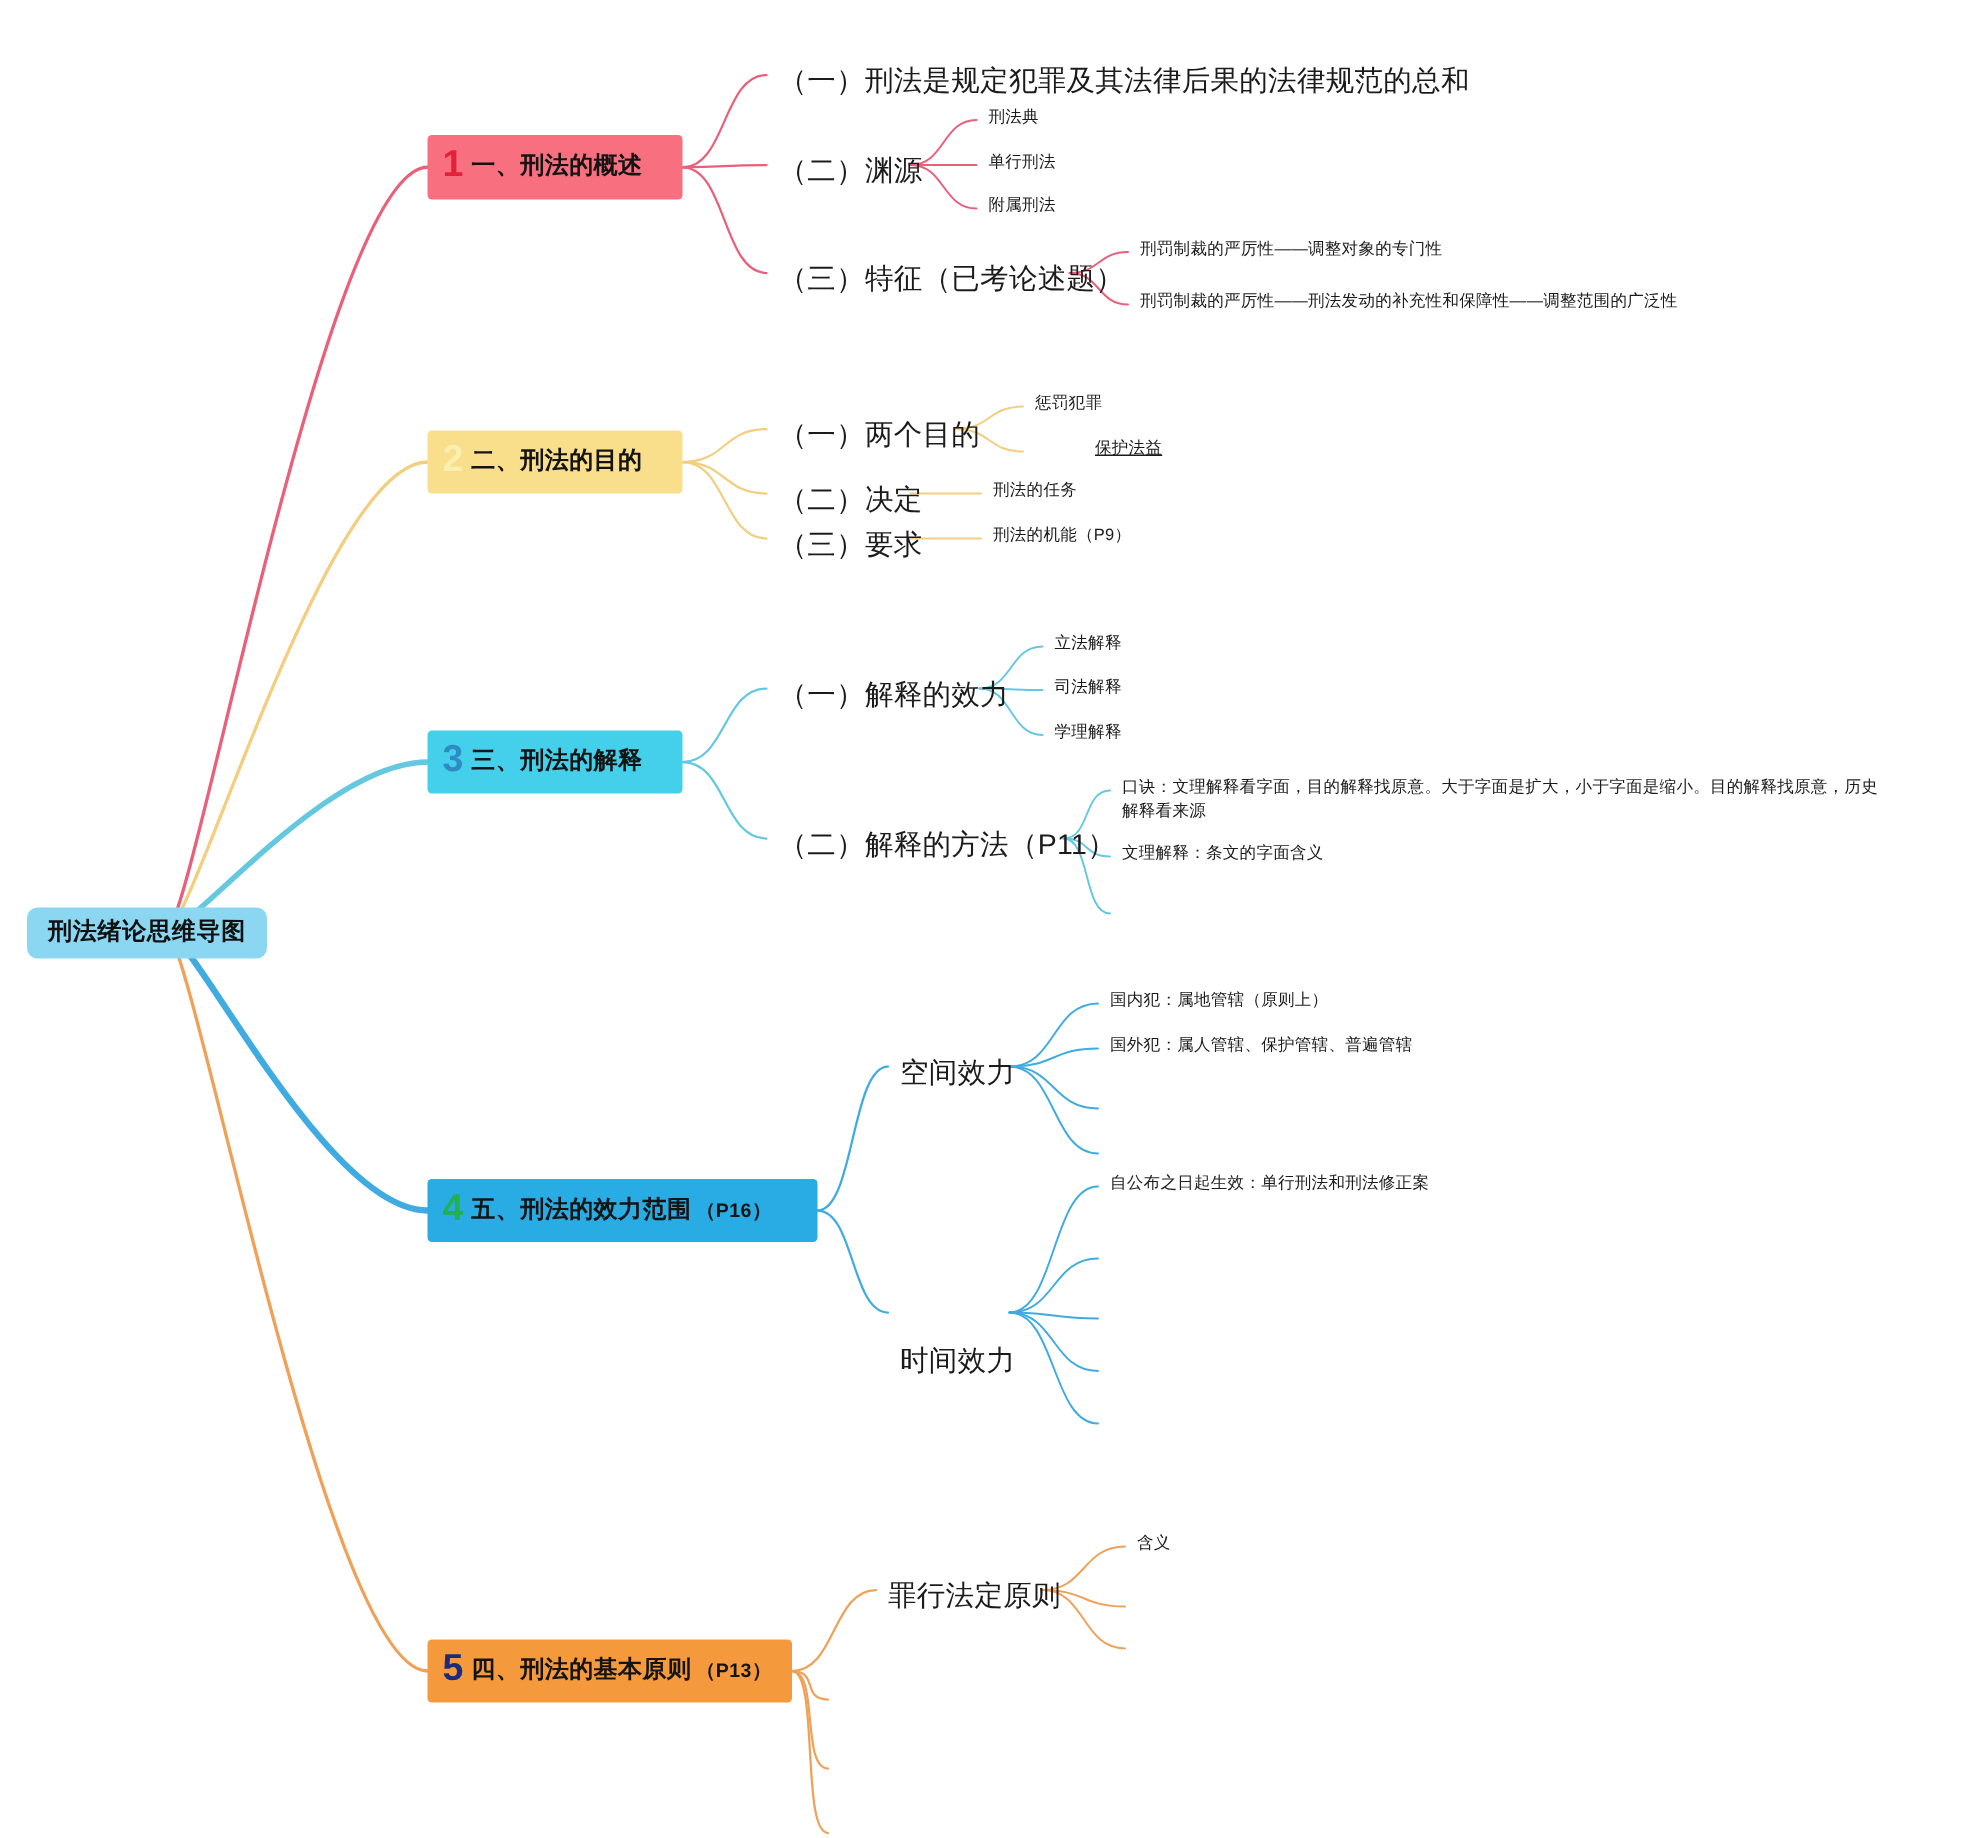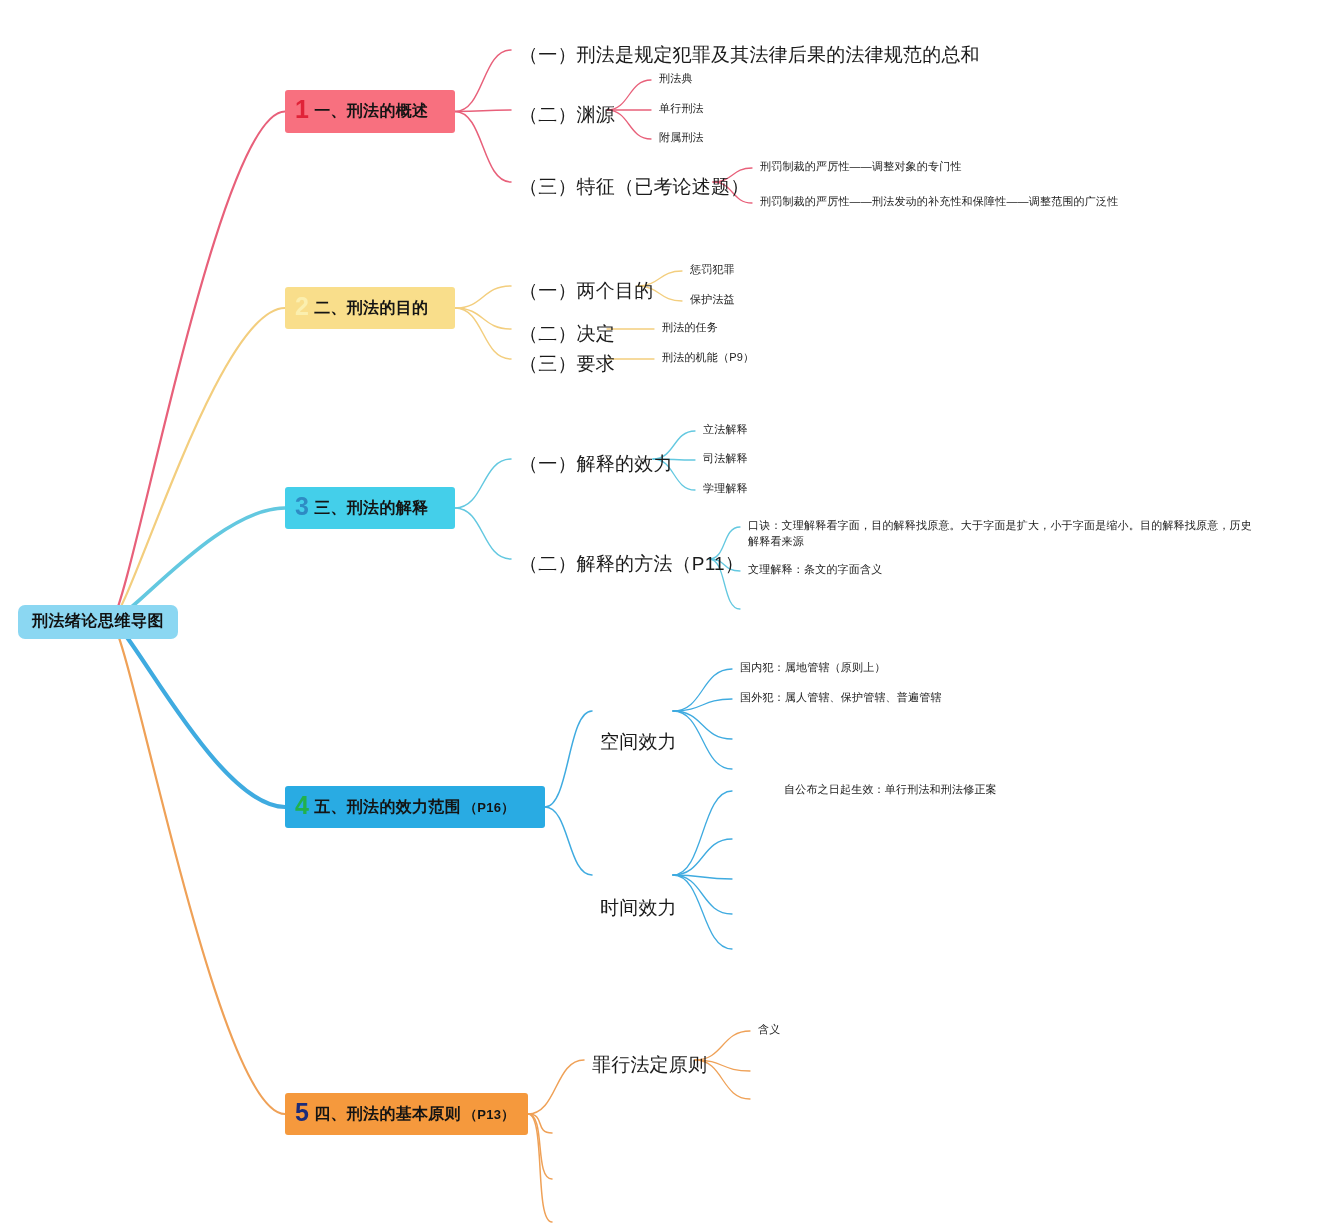--- a/index.html
+++ b/index.html
@@ -117,46 +117,46 @@
       <div class="node txt small" style="left: 659px; top: 130px;">附属刑法</div>
       <div class="node txt" style="left: 519px; top: 173px;">（三）特征（已考论述题）</div>
       <div class="node txt small" style="left: 760px; top: 159px;">刑罚制裁的严厉性——调整对象的专门性</div>
       <div class="node txt small" style="left: 760px; top: 194px;">刑罚制裁的严厉性——刑法发动的补充性和保障性——调整范围的广泛性</div>
       <div class="node lvl1 c2" style="left: 285px; top: 287px; min-width: 170px; height: 42px;">
         <span class="num">2</span>
         <span class="btxt">二、刑法的目的</span>
       </div>
       <div class="node txt" style="left: 519px; top: 277px;">（一）两个目的</div>
       <div class="node txt small" style="left: 690px; top: 262px;">惩罚犯罪</div>
-      <div class="node txt small" style="left: 690px; top: 292px;">保护法益</div>
+      <div class="node txt small" style="left: 730px; top: 292px; text-decoration: underline;">保护法益</div>
       <div class="node txt" style="left: 519px; top: 320px;">（二）决定</div>
       <div class="node txt small" style="left: 662px; top: 320px;">刑法的任务</div>
       <div class="node txt" style="left: 519px; top: 350px;">（三）要求</div>
       <div class="node txt small" style="left: 662px; top: 350px;">刑法的机能（P9）</div>
       <div class="node lvl1 c3" style="left: 285px; top: 487px; min-width: 170px; height: 42px;">
         <span class="num">3</span>
         <span class="btxt">三、刑法的解释</span>
       </div>
       <div class="node txt" style="left: 519px; top: 450px;">（一）解释的效力</div>
       <div class="node txt small" style="left: 703px; top: 422px;">立法解释</div>
       <div class="node txt small" style="left: 703px; top: 451px;">司法解释</div>
       <div class="node txt small" style="left: 703px; top: 481px;">学理解释</div>
       <div class="node txt" style="left: 519px; top: 550px;">（二）解释的方法（P11）</div>
       <div class="node txt small wrap" style="left: 748px; top: 518px;">口诀：文理解释看字面，目的解释找原意。大于字面是扩大，小于字面是缩小。目的解释找原意，历史解释看来源</div>
       <div class="node txt small" style="left: 748px; top: 562px;">文理解释：条文的字面含义</div>
       <div class="node lvl1 c4" style="left: 285px; top: 786px; min-width: 260px; height: 42px;">
         <span class="num">4</span>
         <span class="btxt">五、刑法的效力范围</span>
         <span class="pg">（P16）</span>
       </div>
-      <div class="node txt" style="left: 600px; top: 702px; margin-top: 26px;">空间效力</div>
+      <div class="node txt" style="left: 600px; top: 702px;">空间效力</div>
       <div class="node txt small" style="left: 740px; top: 660px;">国内犯：属地管辖（原则上）</div>
       <div class="node txt small" style="left: 740px; top: 690px;">国外犯：属人管辖、保护管辖、普遍管辖</div>
       <div class="node txt" style="left: 600px; top: 866px; margin-top: 28px;">时间效力</div>
-      <div class="node txt small" style="left: 740px; top: 782px; margin-left: 44px;">自公布之日起生效：单行刑法和刑法修正案</div>
+      <div class="node txt small" style="left: 740px; top: 782px;">自公布之日起生效：单行刑法和刑法修正案</div>
       <div class="node lvl1 c5" style="left: 285px; top: 1093px; min-width: 243px; height: 42px;">
         <span class="num">5</span>
         <span class="btxt">四、刑法的基本原则</span>
         <span class="pg">（P13）</span>
       </div>
       <div class="node txt" style="left: 592px; top: 1051px;">罪行法定原则</div>
       <div class="node txt small" style="left: 758px; top: 1022px;">含义</div>
     </div>
 </div>
 

